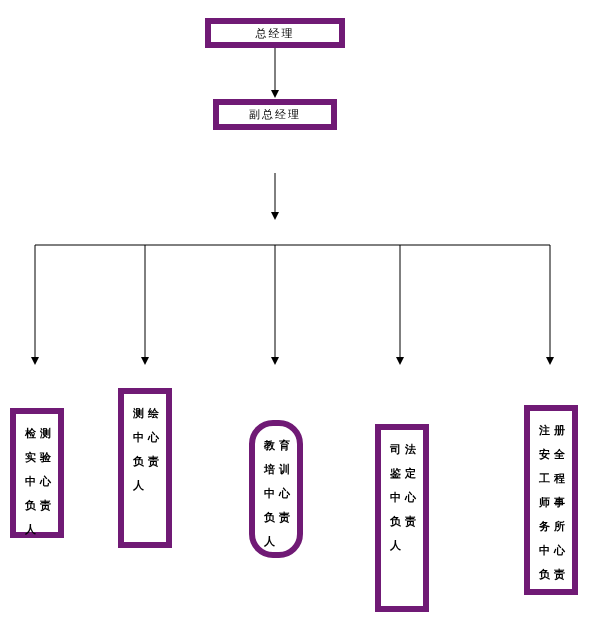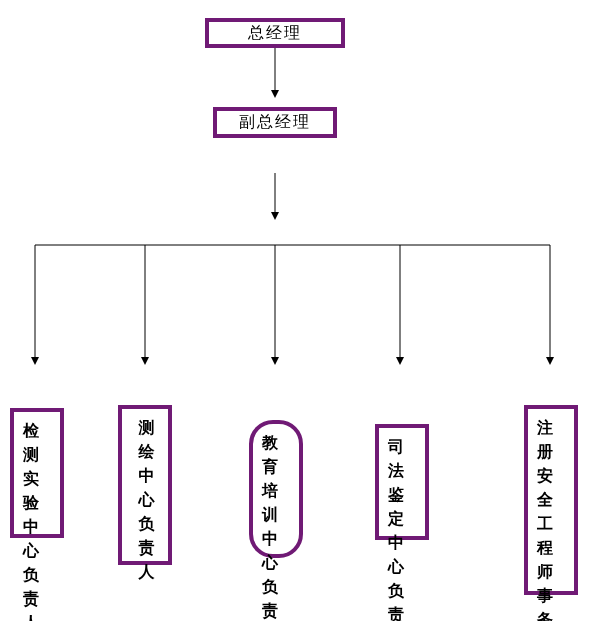--- a/index.html
+++ b/index.html
@@ -24,45 +24,45 @@
     position: absolute;
     left: 0;
     top: 0;
     width: 611px;
     height: 621px;
     pointer-events: none;
   }
   .box {
     position: absolute;
     box-sizing: border-box;
-    border: 4px solid #701a75;
+    border: 6px solid #701a75;
     background: #ffffff;
-    font-size: 16px;
+    font-size: 11px;
     color: #000;
   }
   .h-box {
     display: flex;
     align-items: center;
     justify-content: center;
     letter-spacing: 2px;
   }
   .v-box {
     padding: 7px 2px 0 9px;
     line-height: 24px;
     letter-spacing: 4px;
     white-space: pre-line;
     text-align: left;
     font-weight: bold;
   }
   .box-gm   { left: 205px; top: 18px;  width: 140px; height: 30px; }
-  .box-dgm  { left: 213px; top: 99px;  width: 124px; height: 31px; margin-top: 8px; }
+  .box-dgm  { left: 213px; top: 99px;  width: 124px; height: 31px; }
   .box-b1   { left: 10px;  top: 408px; width: 54px;  height: 130px; }
-  .box-b2   { left: 118px; top: 405px; width: 54px;  height: 160px; text-align: center; }
+  .box-b2   { left: 118px; top: 388px; width: 54px;  height: 160px; }
   .box-b3   { left: 249px; top: 420px; width: 54px;  height: 138px; border-radius: 24px; }
-  .box-b4   { left: 375px; top: 424px; width: 54px;  height: 116px; }
+  .box-b4   { left: 375px; top: 424px; width: 54px;  height: 188px; }
   .box-b5   { left: 524px; top: 405px; width: 54px;  height: 190px; }
 </style>
 </head>
 <body>
 
 <div class="canvas">
 
   <svg class="connectors" width="611" height="621" viewBox="0 0 611 621" xmlns="http://www.w3.org/2000/svg">
 
     <line x1="275" y1="48" x2="275" y2="90" stroke="#000" stroke-width="1"></line>

